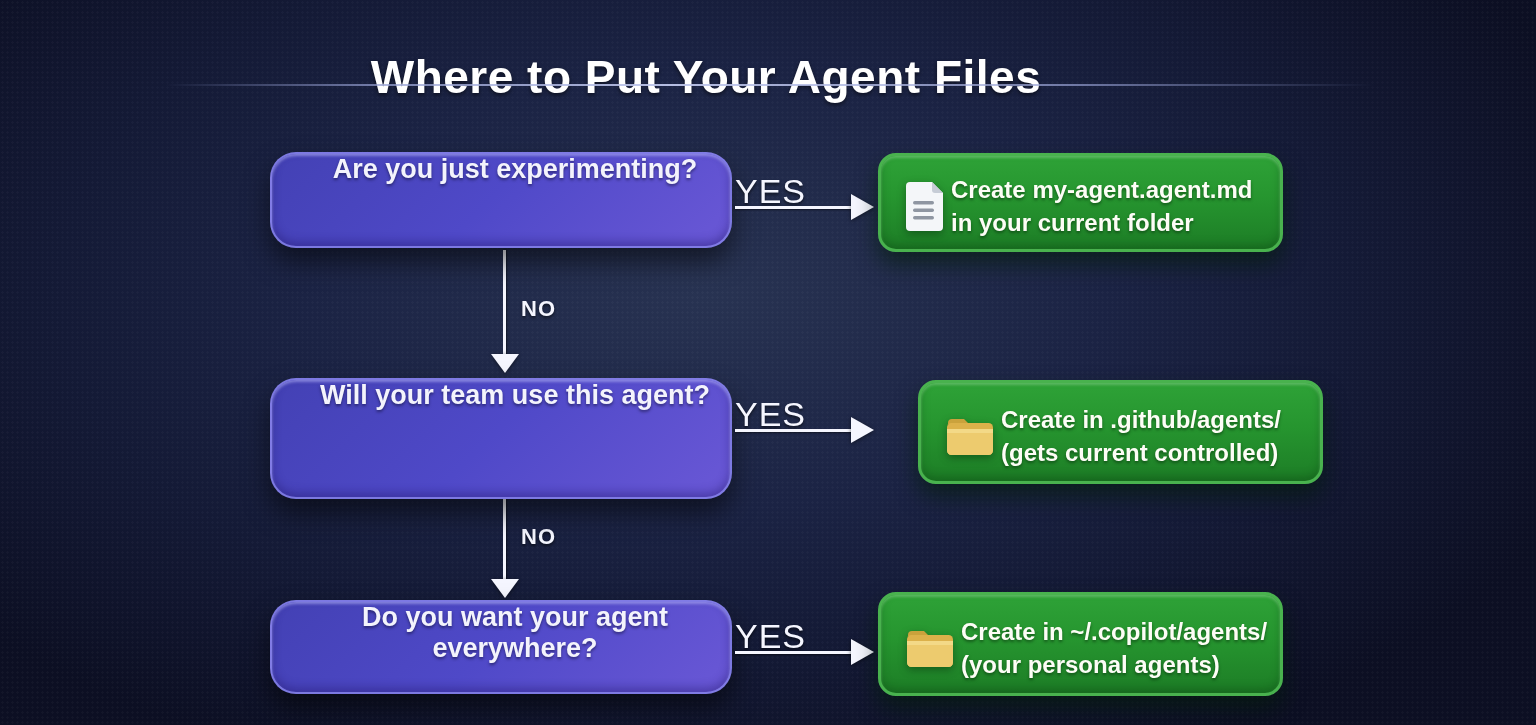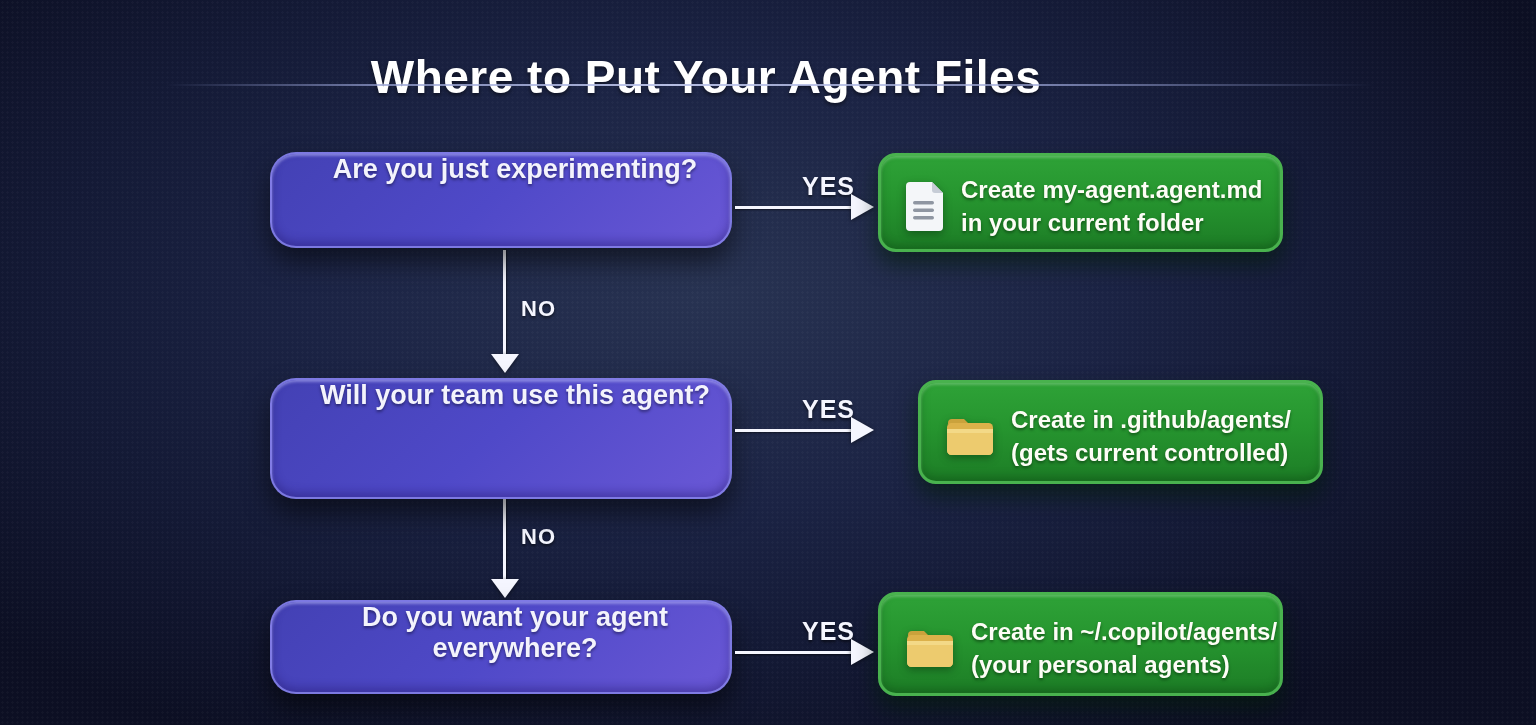--- a/index.html
+++ b/index.html
@@ -67,21 +67,21 @@
     text-align: center;
     text-shadow: 0 2px 3px rgba(10,10,40,0.5);
     padding: 0 18px;
   }
 
   .result-card {
     position: absolute;
     left: 878px; width: 405px;
     box-sizing: border-box;
     display: flex; align-items: center;
-    gap: 16px;
+    gap: 6px;
     padding: 8px 18px 0 24px;
     background: linear-gradient(180deg, #2ea237 0%, #26952f 45%, #1d7d26 100%);
     border: 3px solid #49b24e;
     border-radius: 18px;
     box-shadow:
       0 12px 22px rgba(3,28,8,0.6),
       inset 0 2px 3px rgba(205,255,205,0.3),
       inset 0 -4px 8px rgba(8,60,15,0.35);
     z-index: 2;
   }
@@ -107,23 +107,23 @@
     position: absolute; left: 851px;
     width: 0; height: 0;
     border-left: 23px solid #f5f6ff;
     border-top: 13px solid transparent;
     border-bottom: 13px solid transparent;
     filter: drop-shadow(0 1px 2px rgba(0,0,0,0.5));
     z-index: 2;
   }
   .yes-label {
     position: absolute; left: 735px; width: 120px;
-    text-align: right;
+    text-align: left;
     color: #f5f6ff;
-    font-size: 25px; font-weight: bold;
+    font-size: 34px; font-weight: normal;
     letter-spacing: 1px;
     text-shadow: 0 2px 3px rgba(0,0,0,0.55);
     z-index: 2;
   }
 
   
   .no-arrow-line {
     position: absolute; left: 503px; width: 3px;
     background: #f5f6ff;
     box-shadow: 1px 0 2px rgba(0,0,0,0.5);

